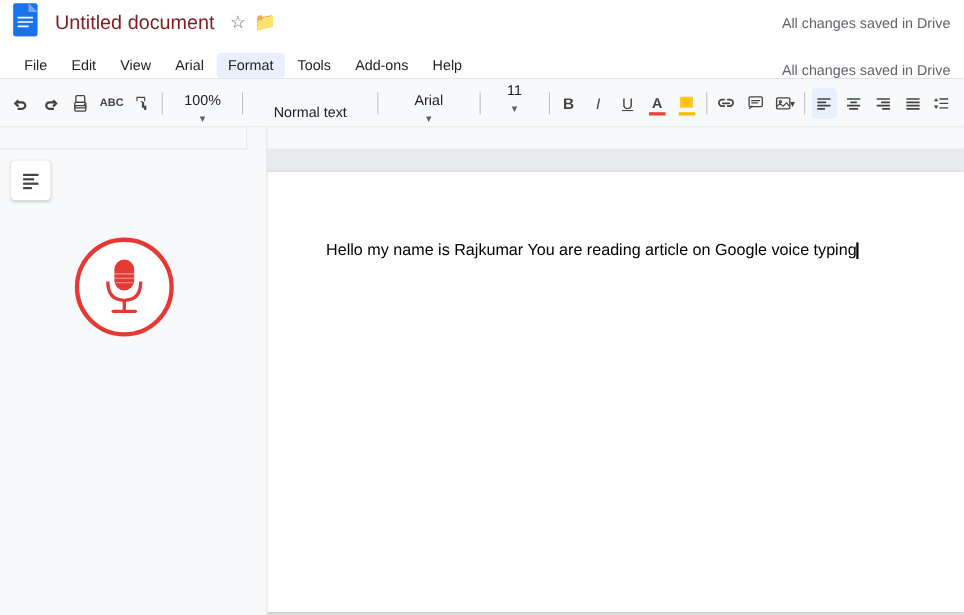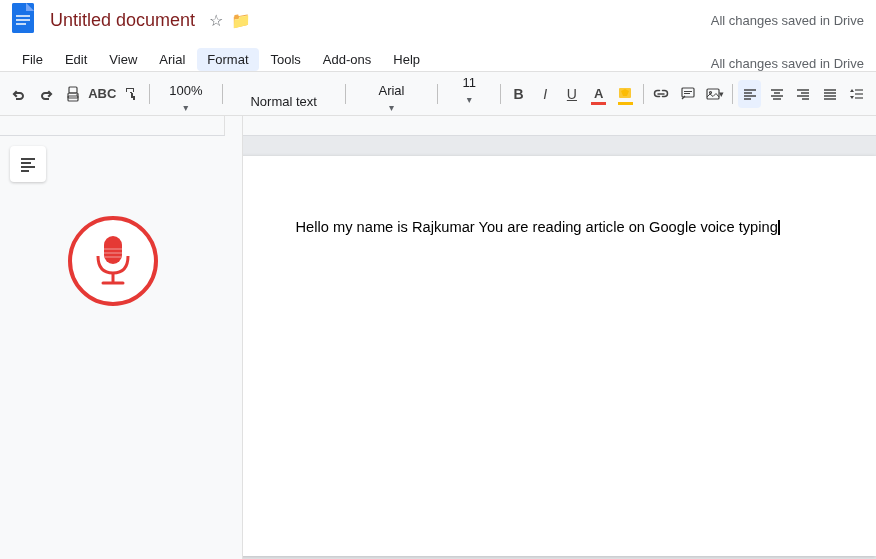--- a/index.html
+++ b/index.html
@@ -176,21 +176,21 @@
       background: #fff;
       position: relative;
     }
 
     
     #doc-area {
       flex: 1;
       background: #e8eaed;
       overflow-y: auto;
       display: flex;
-      justify-content: center;
+      justify-content: flex-end;
       padding: 20px 0;
     }
     #page {
       width: 650px;
       min-height: 400px;
       background: #fff;
       box-shadow: 0 1px 4px rgba(0,0,0,0.2);
       padding: 60px 70px;
       position: relative;
     }
@@ -283,21 +283,21 @@
 
   <button class="toolbar-btn" title="Print">
     <svg width="16" height="16" viewBox="0 0 16 16" fill="#444">
         <rect x="3" y="10" width="10" height="5" rx="1" fill="none" stroke="#444" stroke-width="1.2"></rect>
         <rect x="4" y="1" width="8" height="6" rx="1" fill="none" stroke="#444" stroke-width="1.2"></rect>
         <rect x="3" y="7" width="10" height="5" rx="1" fill="none" stroke="#444" stroke-width="1.2"></rect>
         <circle cx="12" cy="9" r="0.8" fill="#444"></circle>
       </svg>
   </button>
 
-  <button class="toolbar-btn" title="Spell check" style="font-size:13px;font-weight:bold;color:#444;width:32px;">
+  <button class="toolbar-btn" title="Spell check" style="font-size:10px;font-weight:bold;color:#444;width:32px;">
     <span>ABC</span>
   </button>
 
   <button class="toolbar-btn" title="Paint format">
     <svg width="16" height="16" viewBox="0 0 16 16" fill="#444">
         <path d="M2 2h8v4H8v1h1v5H7V7H6V6H2V2zm1 1v3h6V3H3z"></path>
         <rect x="9" y="10" width="2" height="4" fill="#444"></rect>
       </svg>
   </button>
 

